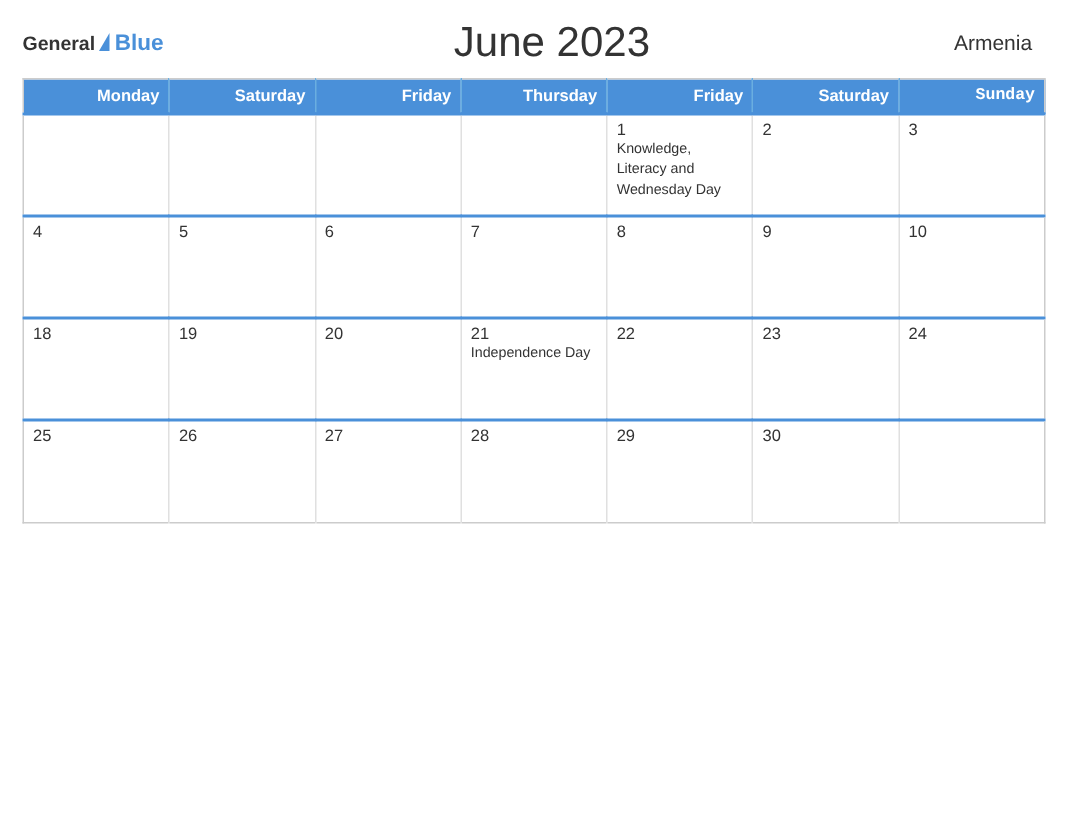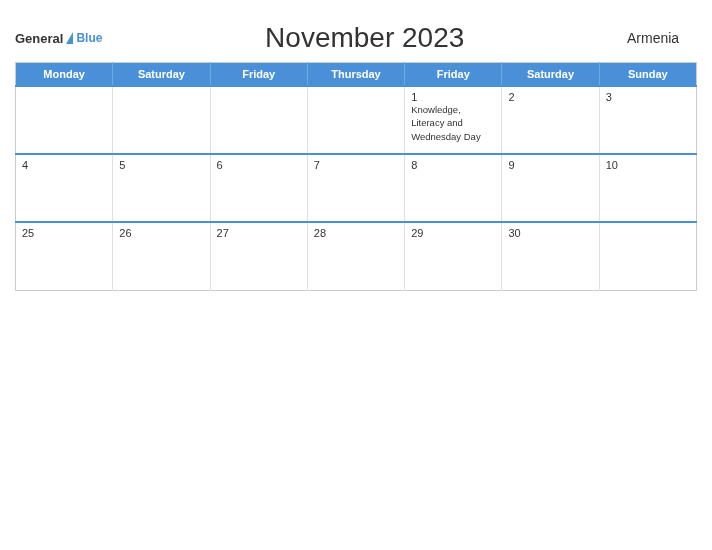--- a/index.html
+++ b/index.html
@@ -7,40 +7,40 @@
       width: 712px;
       height: 550px;
       background: #fff;
       font-family: Arial, sans-serif;
       overflow: hidden;
     }
     .page {
       width: 712px;
       height: 412px;
       background: #fff;
-      padding: 22px 15px;
+      padding: 12px 15px;
     }
     .header {
       display: flex;
       align-items: center;
       justify-content: space-between;
       margin-bottom: 8px;
     }
     .logo {
       display: flex;
       align-items: center;
       gap: 2px;
     }
     .logo-text-general {
       font-size: 13px;
       font-weight: bold;
       color: #333;
     }
     .logo-text-blue {
-      font-size: 12px;
+      font-size: 15px;
       font-weight: bold;
       color: #4a90d9;
       text-align: center;
     }
     .logo-triangle {
       width: 0;
       height: 0;
       border-left: 7px solid transparent;
       border-right: 0px solid transparent;
       border-bottom: 12px solid #4a90d9;
@@ -50,39 +50,40 @@
     .title {
       font-size: 28px;
       font-weight: normal;
       color: #333;
       text-align: center;
       flex: 1;
     }
     .country {
       font-size: 14px;
       color: #333;
-      text-align: left;
+      text-align: center;
       min-width: 70px;
     }
     .calendar {
       width: 100%;
       border-collapse: collapse;
       border: 1px solid #ccc;
     }
     .calendar thead tr th {
       background-color: #4a90d9;
       color: #fff;
       font-size: 11px;
       font-weight: bold;
       padding: 5px 6px;
-      text-align: center;
+      text-align: right;
       border-right: 1px solid #6aaee0;
     }
     .calendar thead tr th:last-child {
       border-right: none;
+      font-family: Liberation Mono, monospace;
     }
     .calendar tbody tr {
       border-top: 2px solid #4a90d9;
     }
     .calendar tbody tr td {
       vertical-align: top;
       padding: 4px 6px;
       font-size: 11px;
       color: #333;
       border-right: 1px solid #e0e0e0;
@@ -111,21 +112,21 @@
 </head>
 <body>
 
 <div class="page">
   <div class="header">
     <div class="logo">
       <span class="logo-text-general">General</span>
       <div class="logo-triangle"></div>
       <span class="logo-text-blue">Blue</span>
     </div>
-    <div class="title">November 2023</div>
+    <div class="title">June 2023</div>
     <div class="country">Armenia</div>
   </div>
 
   <table class="calendar">
     <thead>
       <tr>
         <th>Monday</th>
         <th>Saturday</th>
         <th>Friday</th>
         <th>Thursday</th>
@@ -166,20 +167,41 @@
           </td>
           <td>
             <span class="day-number">9</span>
           </td>
           <td>
             <span class="day-number">10</span>
           </td>
         </tr>
         <tr>
           <td>
+            <span class="day-number">18</span>
+          </td>
+          <td>
+            <span class="day-number">19</span>
+          </td>
+          <td>
+            <span class="day-number">20</span>
+          </td>
+          <td><span class="day-number">21</span><span class="event-text">Independence Day</span></td>
+          <td>
+            <span class="day-number">22</span>
+          </td>
+          <td>
+            <span class="day-number">23</span>
+          </td>
+          <td>
+            <span class="day-number">24</span>
+          </td>
+        </tr>
+        <tr>
+          <td>
             <span class="day-number">25</span>
           </td>
           <td>
             <span class="day-number">26</span>
           </td>
           <td>
             <span class="day-number">27</span>
           </td>
           <td>
             <span class="day-number">28</span>

